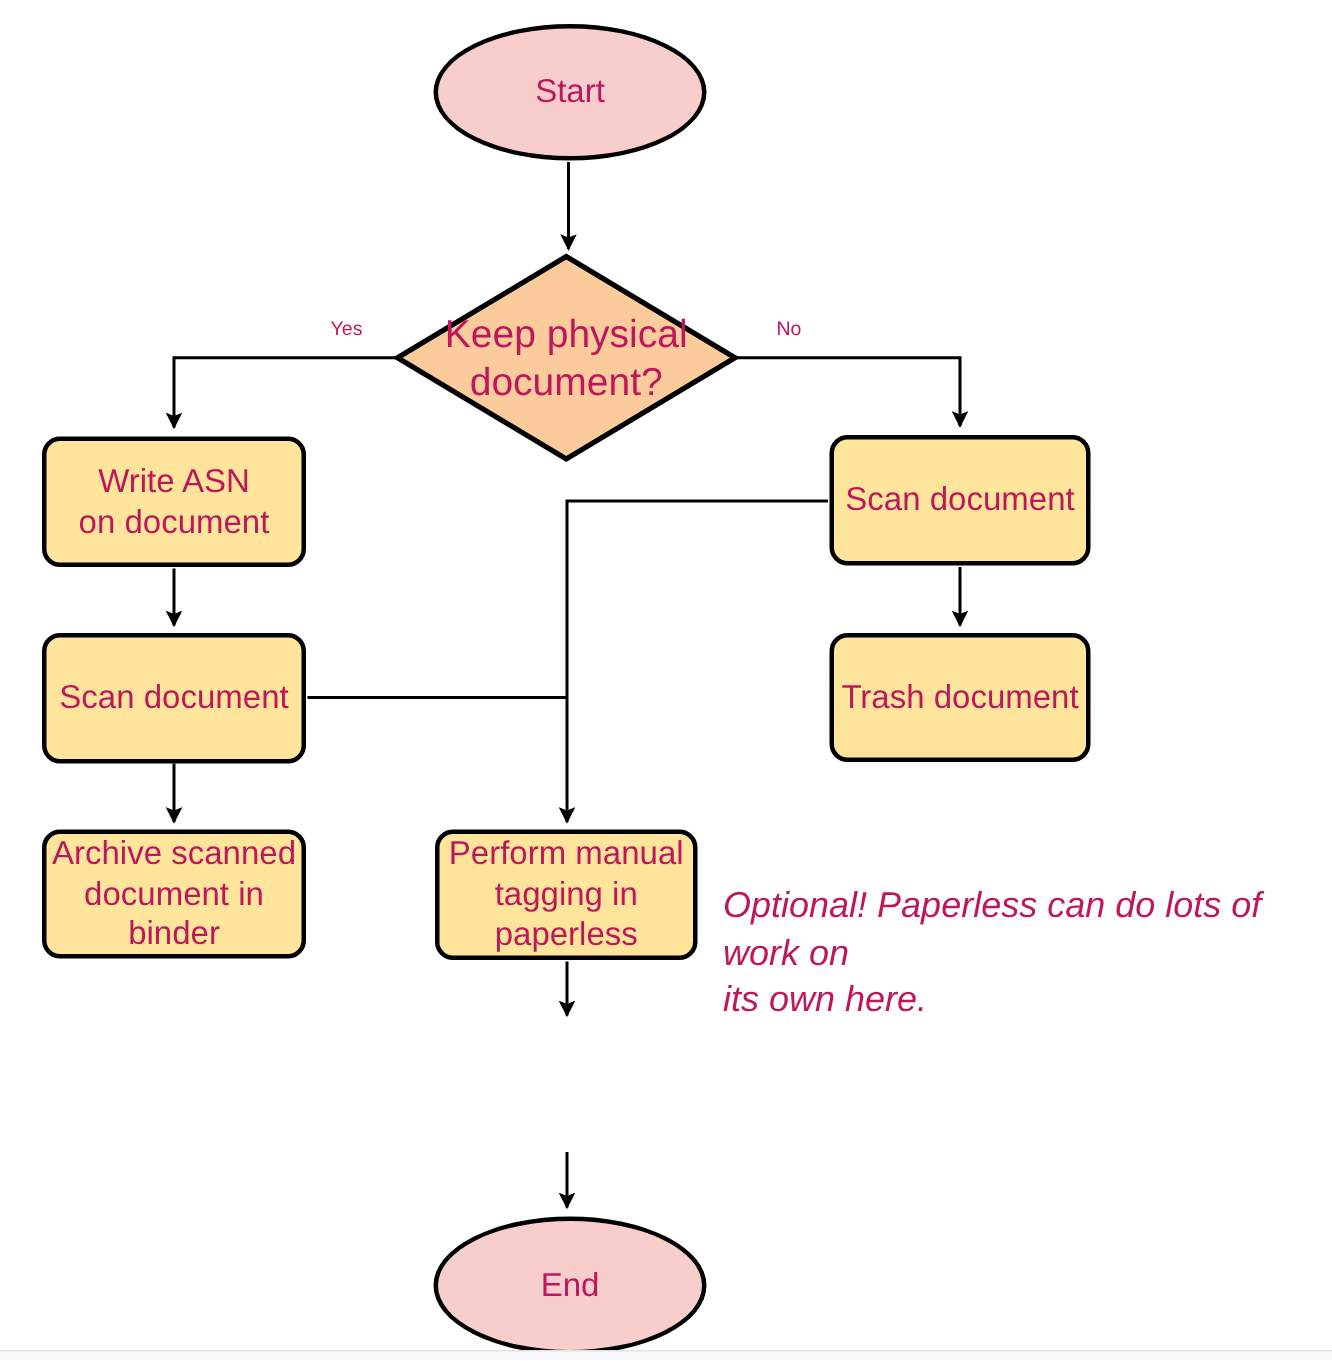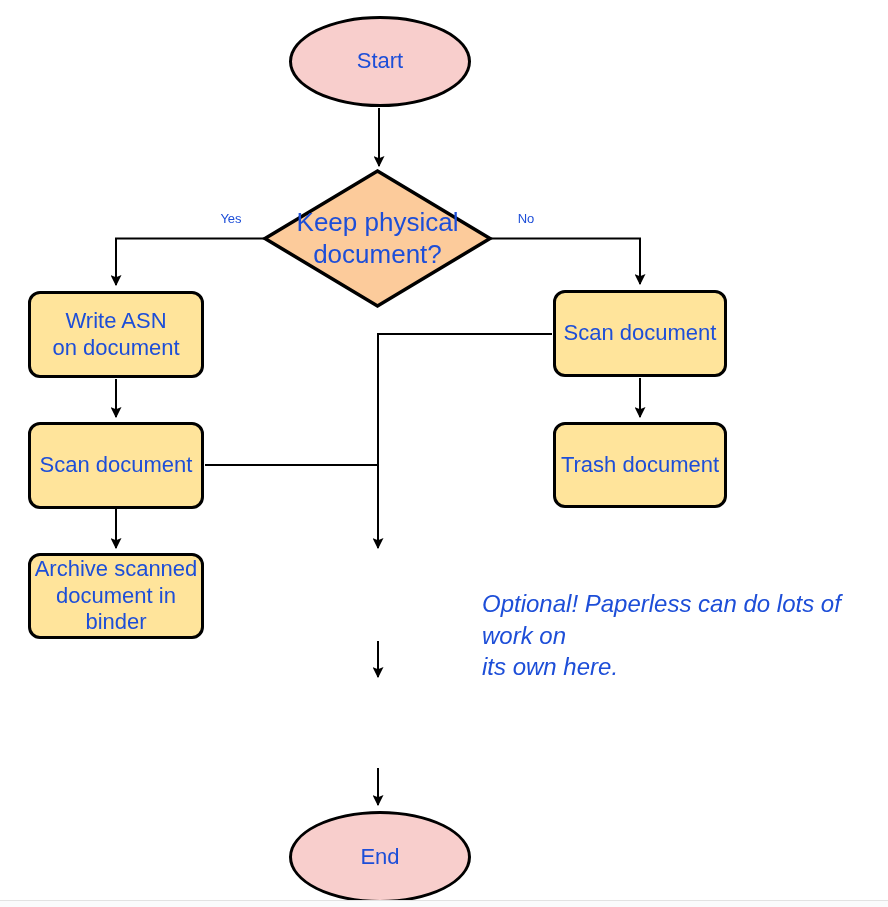--- a/index.html
+++ b/index.html
@@ -2,21 +2,21 @@
 <html style="--terminal-fill: #F8CECC; --decision-fill: #FCCB9B; --process-fill: #FFE49B; --stroke: #000000;"><head>
 <meta charset="utf-8">
 <style>
   html,body{margin:0;padding:0;background:#ffffff;}
   #canvas{
     position:relative;
     width:888px;height:907px;
     background:#ffffff;
     overflow:hidden;
     font-family:"Liberation Sans",sans-serif;
-    color:#1d4ed8;
+    color:#be185d;
   }
   #wires{position:absolute;left:0;top:0;width:888px;height:907px;}
   .edge{stroke:#000;stroke-width:2;fill:none;}
   .shape-outline{stroke:#000;stroke-width:3.5;}
   .node{
     position:absolute;box-sizing:border-box;
     border:3.5px solid #000;
     display:flex;align-items:center;justify-content:center;
     text-align:center;
     font-size:22px;line-height:1.22;
@@ -90,20 +90,25 @@
 binder</span>
   </div>
 
   <div class="node process" style="left:553px;top:290px;width:174px;height:87px;">
     <span>Scan document</span>
   </div>
   <div class="node process" style="left:553px;top:422px;width:174px;height:86px;">
     <span>Trash document</span>
   </div>
 
+  <div class="node process" style="left:290px;top:553px;width:175px;height:87px;">
+    <span>Perform manual
+tagging in
+paperless</span>
+  </div>
 
   <div class="node terminal" style="left:289px;top:811px;width:182px;height:92px;">
     <span>End</span>
   </div>
 
   <div class="note" style="left:482px;top:588px;width:406px;">Optional! Paperless can do lots of work on
 its own here.</div>
 
   <div class="bottom-strip"></div>
 

